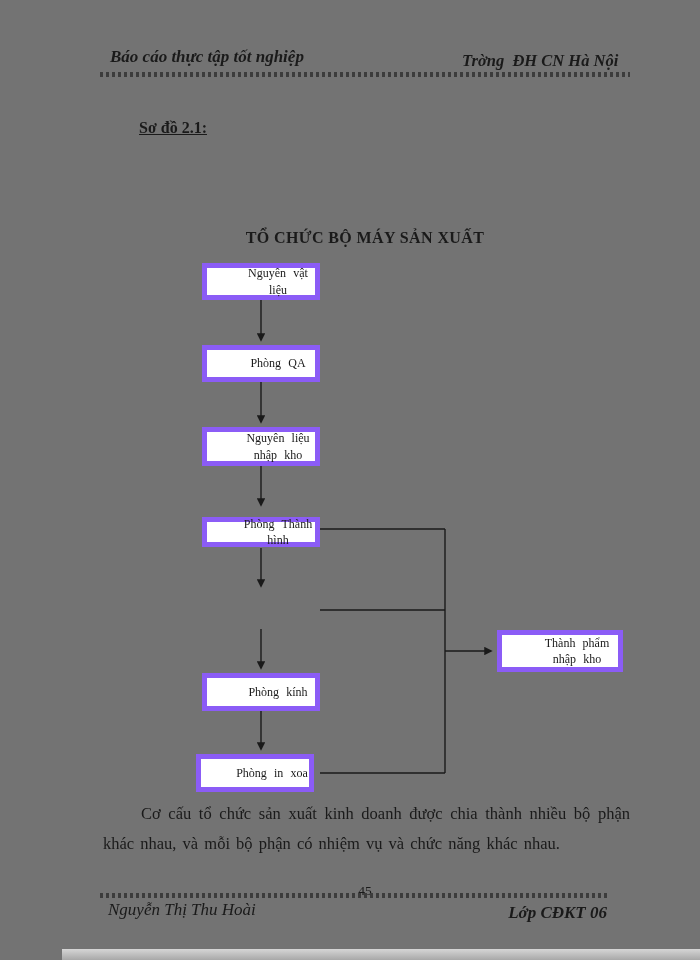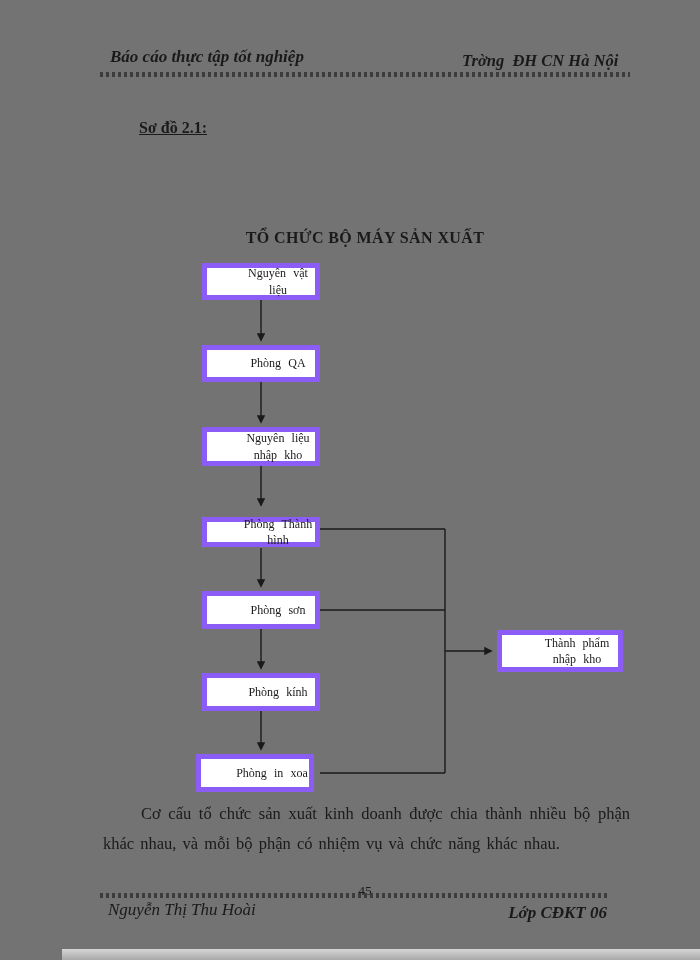--- a/index.html
+++ b/index.html
@@ -127,21 +127,20 @@
       <line x1="445" y1="651" x2="491" y2="651" marker-end="url(#arrow)"></line>
     </g>
   </svg>
 
   <div class="node n0">Nguyên vật liệu</div>
   <div class="node n1">Phòng QA</div>
   <div class="node n2">Nguyên liệu
 nhập kho</div>
   <div class="node n3">Phòng Thành
 hình</div>
-  <div class="node n4">Phòng sơn</div>
   <div class="node n5">Phòng kính</div>
   <div class="node n6">Phòng in xoa</div>
   <div class="node n7">Thành phẩm
 nhập kho</div>
 
   <div class="body-paragraph">Cơ cấu tổ chức sản xuất kinh doanh được chia thành nhiều bộ phận khác nhau, và mỗi bộ phận có nhiệm vụ và chức năng khác nhau.</div>
 
   <div class="page-number">45</div>
 
   <div class="rule-dashed footer-rule"></div>

